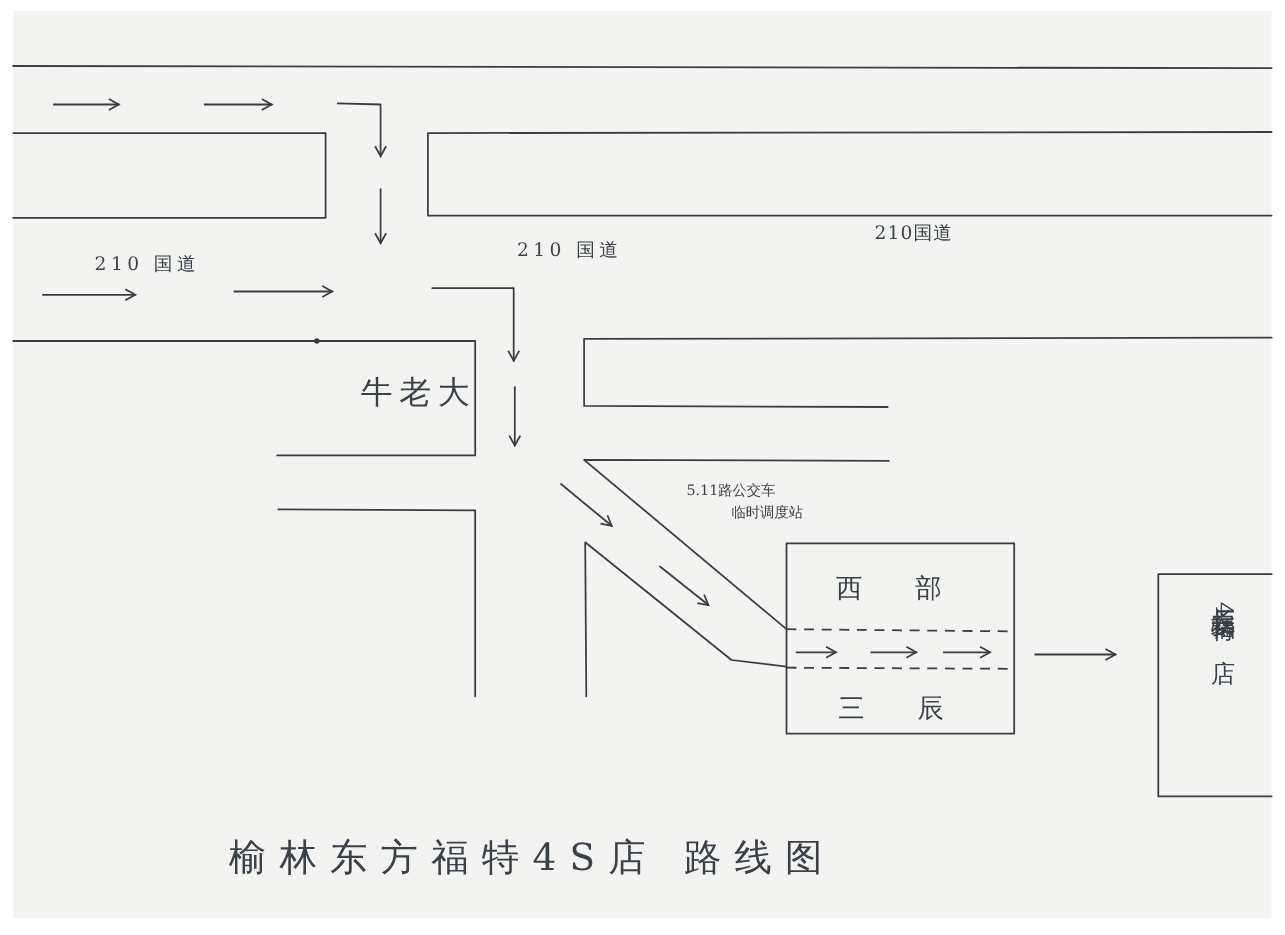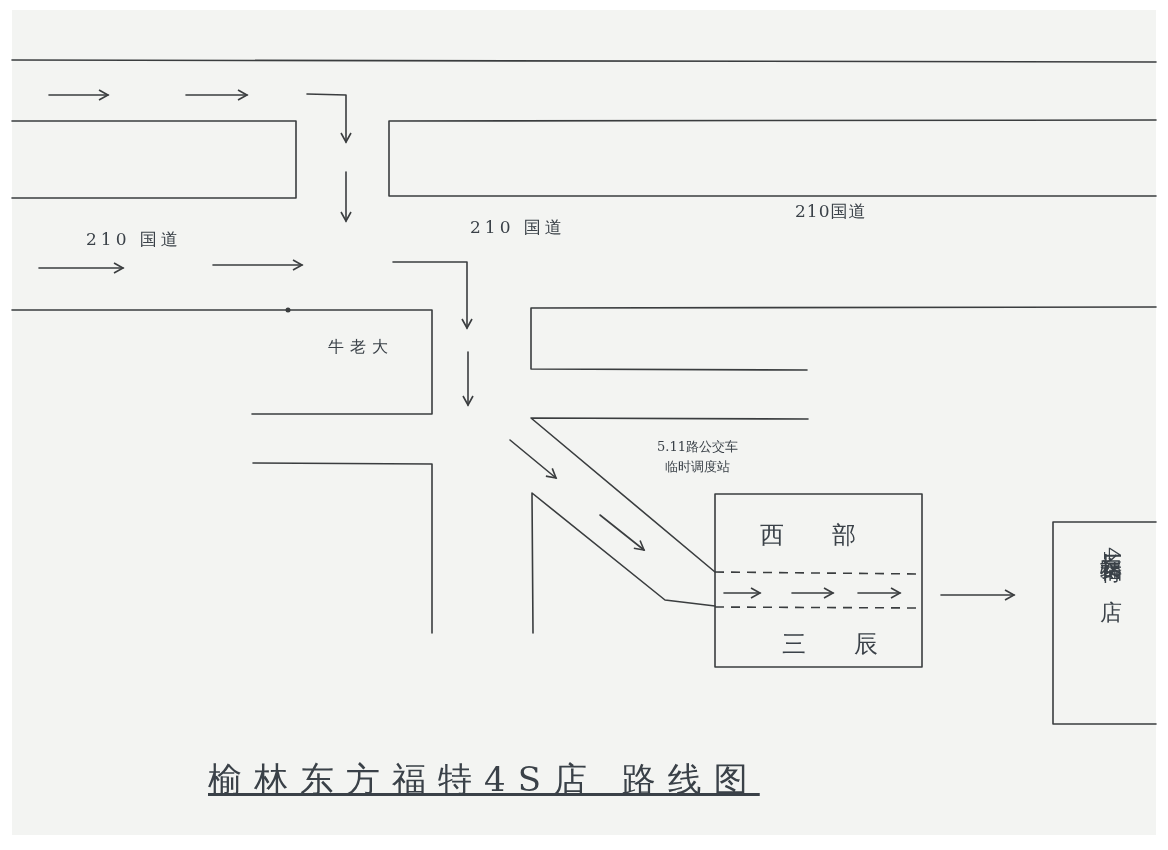--- a/index.html
+++ b/index.html
@@ -9,25 +9,25 @@
     background: #f3f4f2;
   }
   svg.map { position: absolute; left: 0; top: 0; width: 1168px; height: 850px; }
   .ink { stroke: #3a3d3f; stroke-width: 1.6; fill: none; stroke-linecap: round; stroke-linejoin: round; }
   .ink-dash { stroke: #3a3d3f; stroke-width: 1.6; fill: none; stroke-dasharray: 9 7; }
   .lbl {
     position: absolute; color: #3a4148;
     font-family: "DejaVu Serif", serif; white-space: nowrap;
   }
   .road-label { font-size: 17px; letter-spacing: 4px; }
-  .place { font-size: 16px; letter-spacing: 6px; }
+  .place { font-size: 29px; letter-spacing: 6px; }
   .note { font-size: 13px; line-height: 19px; }
   .big { font-size: 24px; letter-spacing: 48px; }
   .vert { writing-mode: vertical-rl; font-size: 22px; letter-spacing: 3px; }
-  .title { font-size: 34px; letter-spacing: 12px; text-decoration: underline; }
+  .title { font-size: 34px; letter-spacing: 12px; }
 </style>
 </head>
 <body>
 
 <div class="paper"></div>
 
 <svg class="map" viewBox="0 0 1168 850">
   <defs>
     <marker id="ah" markerWidth="12" markerHeight="12" refX="10" refY="6" orient="auto" markerUnits="userSpaceOnUse">
       <path d="M1,1 L10,6 L1,11" fill="none" stroke="#3a3d3f" stroke-width="1.6"></path>
@@ -88,21 +88,21 @@
     <line class="ink" x1="941" y1="595" x2="1014" y2="595" marker-end="url(#ah)"></line>
   </g>
 </svg>
 
 <div class="lbl road-label" style="left:86px; top:228px;">210 国道</div>
 <div class="lbl road-label" style="left:470px; top:216px;">210 国道</div>
 <div class="lbl road-label" style="left:795px; top:200px; letter-spacing:1px;">210国道</div>
 
 <div class="lbl place" style="left:328px; top:337px;">牛老大</div>
 
-<div class="lbl note" style="left:657px; top:437px;">5.11路公交车</div>
+<div class="lbl note" style="left:624px; top:437px;">5.11路公交车</div>
 <div class="lbl note" style="left:665px; top:457px;">临时调度站</div>
 
 <div class="lbl big" style="left:760px; top:519px;">西部</div>
-<div class="lbl big" style="left:762px; top:628px;margin-left:20px;">三辰</div>
+<div class="lbl big" style="left:762px; top:628px;">三辰</div>
 
 <div class="lbl vert" style="left:1096px; top:535px;">长安福特4S店</div>
 
 <div class="lbl title" style="left:208px; top:757px;">榆林东方福特4S店 路线图</div>
 
 </body></html>

